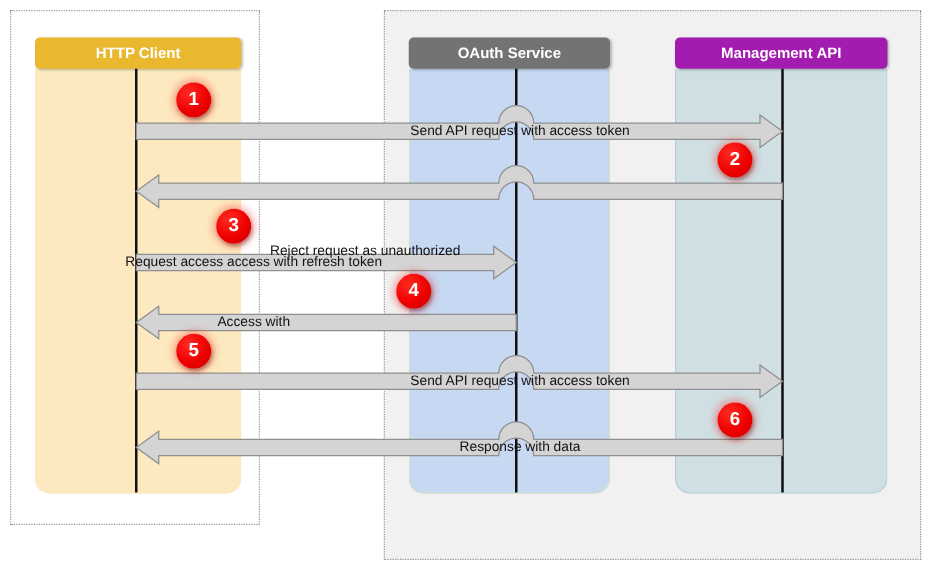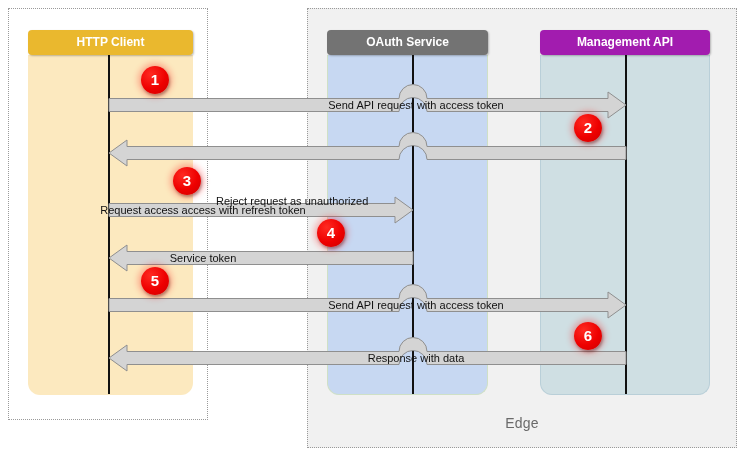--- a/index.html
+++ b/index.html
@@ -90,21 +90,20 @@
     z-index:20;
   }
 </style>
 </head>
 <body>
 
 <div id="canvas">
 
   <div class="region" id="region-client"></div>
   <div class="region" id="region-edge"></div>
-  <div class="region-label" id="edge-label">Edge</div>
 
   <div class="lane" id="lane-client">
     <div class="lane-head">HTTP Client</div>
     <div class="lane-body"></div>
   </div>
   <div class="lane-line" id="line-client"></div>
 
   <div class="lane" id="lane-oauth">
     <div class="lane-head">OAuth Service</div>
     <div class="lane-body"></div>
@@ -137,21 +136,21 @@
           <path d="M 0 6.5 L 286 6.5 L 286 0 L 304 13 L 286 26 L 286 19.5 L 0 19.5 Z" fill="#d4d4d4" stroke="#8f8f8f" stroke-width="1" stroke-linejoin="miter"></path>
         </svg>
       </div>
       <div class="msg-label" style="top: 197px; left: 3px; width: 400px; position: absolute; text-align: center;">Request access access with refresh token</div>
       <div class="badge" style="left: 173px; top: 167px;">3</div>
       <div class="msg" style="left: 109px; top: 245px; width: 304px;">
         <svg width="304" height="26">
           <path d="M 304 6.5 L 18 6.5 L 18 0 L 0 13 L 18 26 L 18 19.5 L 304 19.5 Z" fill="#d4d4d4" stroke="#8f8f8f" stroke-width="1" stroke-linejoin="miter"></path>
         </svg>
       </div>
-      <div class="msg-label" style="top: 245px; left: 3px; width: 400px; position: absolute; text-align: center;">Service token</div>
+      <div class="msg-label" style="top: 245px; left: 3px; width: 400px; position: absolute; text-align: center;">Access with</div>
       <div class="badge" style="left: 317px; top: 219px;">4</div>
       <div class="msg" style="left: 109px; top: 292px; width: 517px;">
         <svg width="517" height="26">
           <path d="M 0 6.5 L 290 6.5 A 14 14 0 0 1 318 6.5 L 499 6.5 L 499 0 L 517 13 L 499 26 L 499 19.5 L 318 19.5 A 14 14 0 0 0 290 19.5 L 0 19.5 Z" fill="#d4d4d4" stroke="#8f8f8f" stroke-width="1" stroke-linejoin="miter"></path>
         </svg>
       </div>
       <div class="msg-label" style="top: 292px; left: 216px; width: 400px; position: absolute; text-align: center;">Send API request with access token</div>
       <div class="badge" style="left: 141px; top: 267px;">5</div>
       <div class="msg" style="left: 109px; top: 345px; width: 517px;">
         <svg width="517" height="26">

